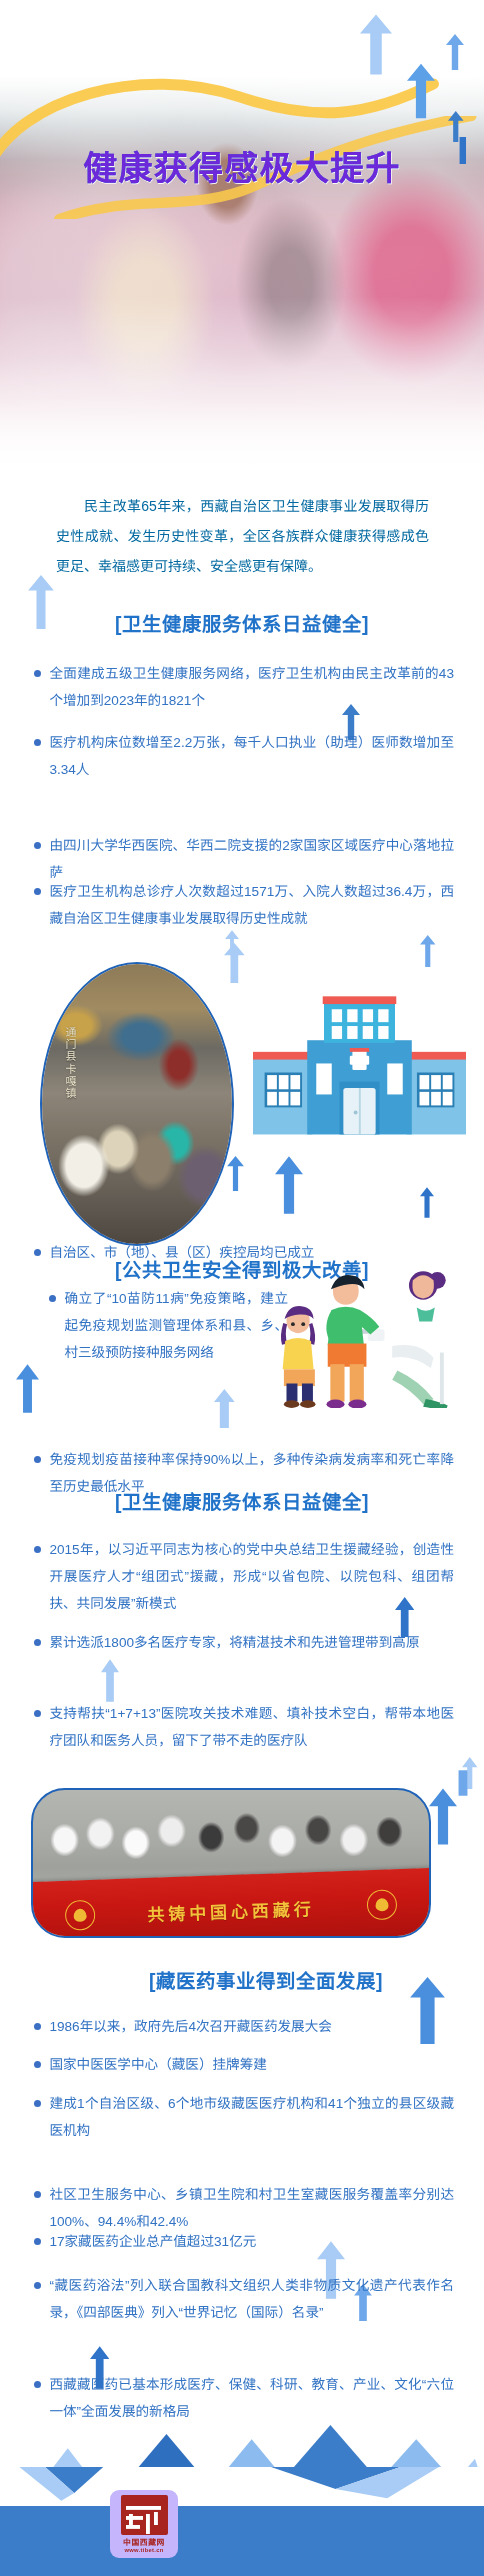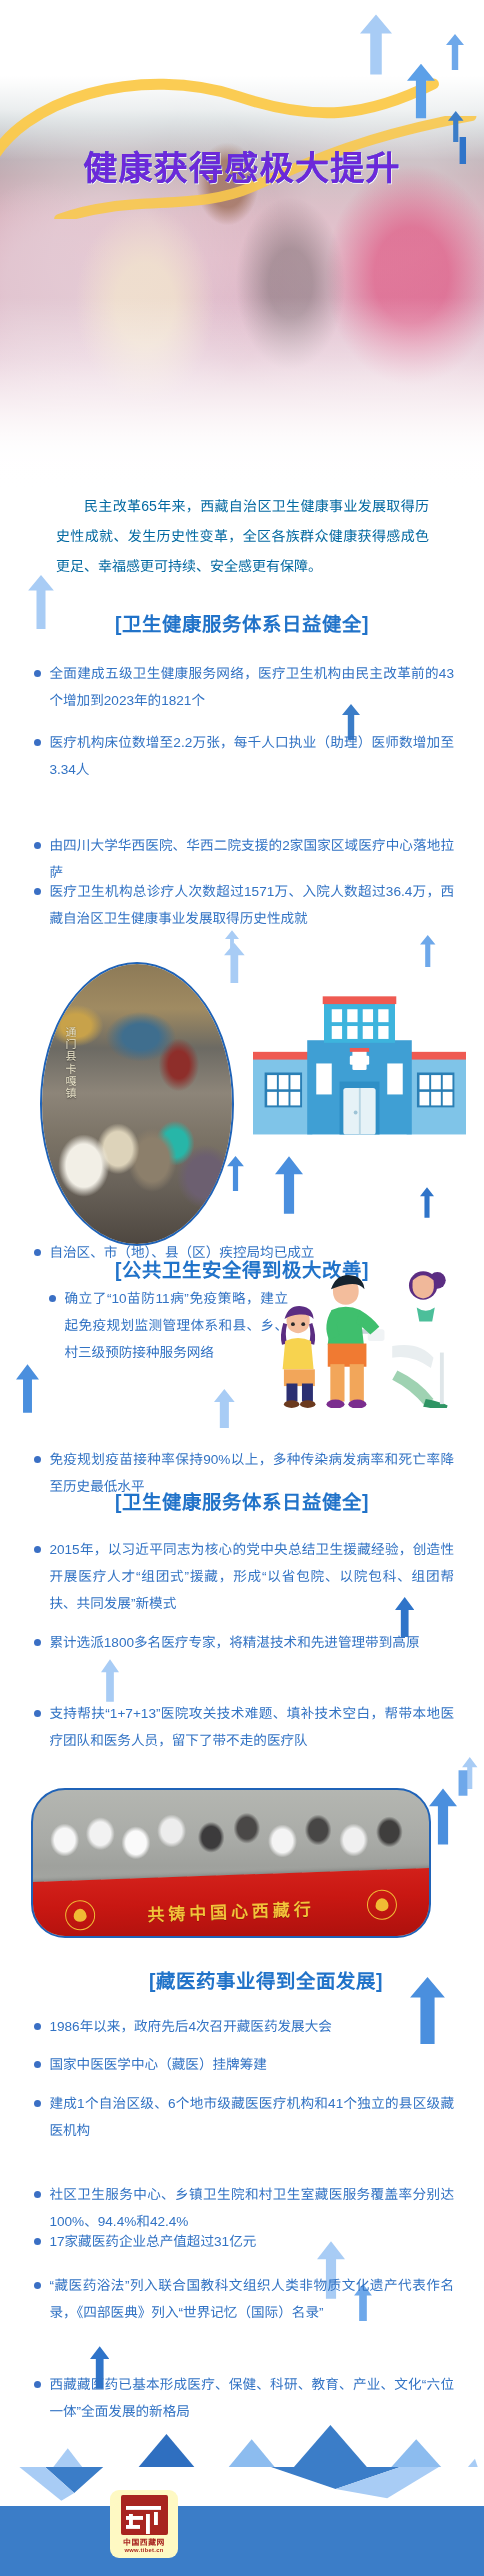--- a/index.html
+++ b/index.html
@@ -177,21 +177,21 @@
   
   .footer{
     position:absolute; left:0; bottom:0; width:484px; height:109px;
     background:#3b7dc8; overflow:hidden;
   }
   .footer .mtn{ position:absolute; top:0; left:0; width:484px; height:39px; }
   .footer-inner{
     position:absolute; left:110px; top:23px; display:flex; align-items:flex-start;
   }
   .logo{
-    width:68px; height:68px; border-radius:9px; background:#fef9c3;
+    width:68px; height:68px; border-radius:9px; background:#c4b5fd;
     position:relative; flex:0 0 68px;
     display:flex; flex-direction:column; align-items:center; justify-content:center;
   }
   .logo .mark{
     width:47px; height:40px; background:#a8241f; position:relative;
     border-radius:1.9px;
   }
   .logo .mark:before{
     content:""; position:absolute; left:5.8px; top:5.8px; right:5.8px; bottom:0;
     background:

